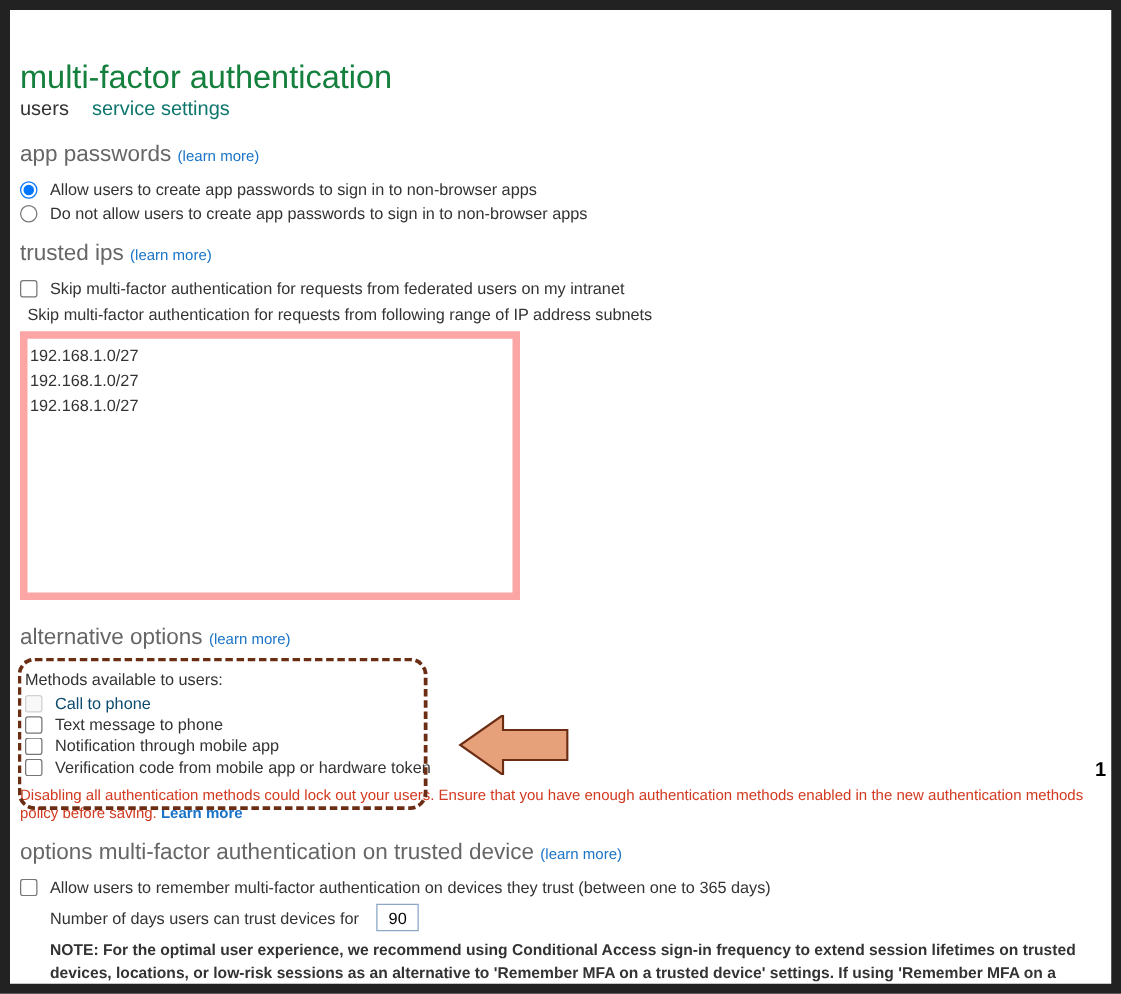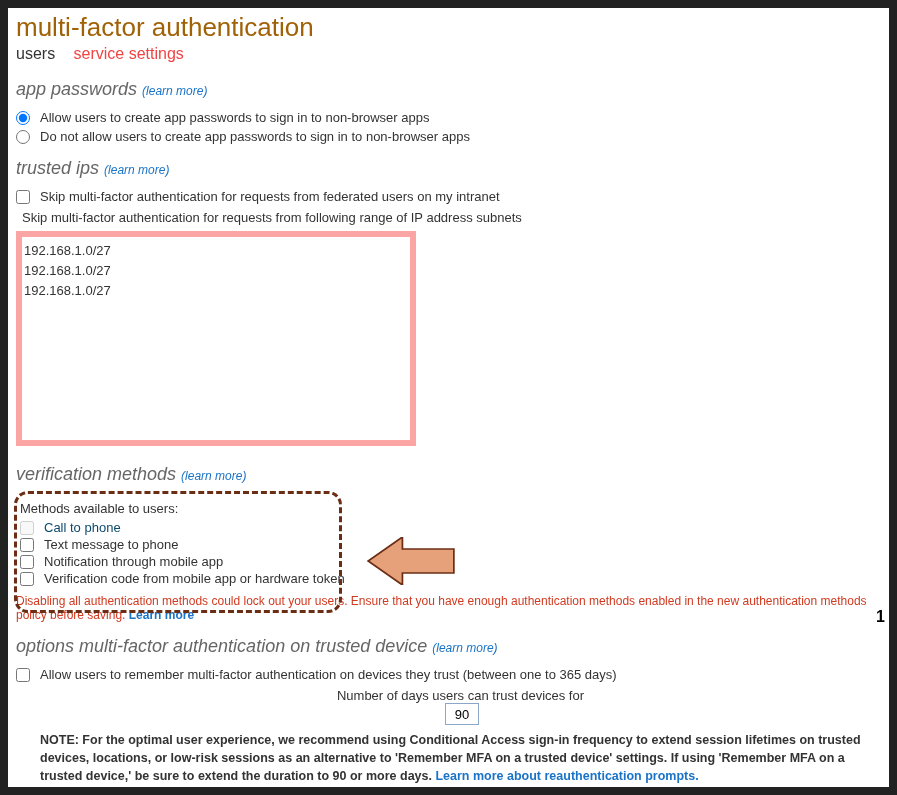--- a/index.html
+++ b/index.html
@@ -12,33 +12,33 @@
     background: #fff;
     width: 881px;
     height: 779px;
     padding: 4px 8px 8px 8px;
     overflow: hidden;
     position: relative;
   }
   .page-title {
     font-size: 26px;
     font-weight: 300;
-    color: #a16207;
+    color: #15803d;
     margin-bottom: 2px;
+    margin-top: 34px;
   }
   .tabs { font-size: 16px; color: #333; margin-bottom: 16px; }
   .tab { margin-right: 14px; }
-  .tab-active { color: #ef4444; }
+  .tab-active { color: #0f766e; }
   .section-heading {
     font-size: 18px;
     font-weight: 300;
     color: #666;
     margin-top: 14px;
     margin-bottom: 10px;
-    font-style: italic;
   }
   .learn-link {
     color: #1a73c7;
     font-size: 12px;
     text-decoration: none;
     cursor: pointer;
     font-weight: 400;
   }
   .radio-row, .check-row { display: flex; align-items: flex-end; margin: 4px 0; font-size: 13px; color: #333; }
   .radio-row input, .check-row input { margin-right: 10px; width: 14px; height: 14px; }
@@ -70,23 +70,23 @@
     pointer-events: none;
   }
   .arrow {
     position: absolute;
     width: 90px;
     height: 48px;
   }
   .warning-text { font-size: 12px; color: #d13a20; margin-top: 4px; }
   .warning-text a { color: #1a73c7; text-decoration: none; font-weight: bold; }
   .indent { margin-left: 24px; }
-  .trust-days-row { font-size: 13px; color: #333; margin: 6px 0; display: flex; align-items: center; flex-direction: column; }
+  .trust-days-row { font-size: 13px; color: #333; margin: 6px 0; display: flex; align-items: center; }
   .trust-days-row input {
-    width: 34px; height: 22px; margin-left: 3px;
+    width: 34px; height: 22px; margin-left: 14px;
     border: 1px solid #8aa7c5; text-align: center; font-size: 13px;
   }
   .note { font-size: 12.5px; color: #333; line-height: 1.45; font-weight: bold; }
   .note a { color: #1a73c7; text-decoration: none; }
   .stray-mark {
     position: absolute;
     right: 4px;
     top: 600px;
     font-weight: 700;
     font-size: 16px;
@@ -126,21 +126,21 @@
     <input type="checkbox" style="">
     <span>Skip multi-factor authentication for requests from federated users on my intranet</span>
   </div>
   <div class="sub-label">Skip multi-factor authentication for requests from following range of IP address subnets</div>
   <textarea class="ip-box" style="">192.168.1.0/27
 192.168.1.0/27
 192.168.1.0/27</textarea>
 
   
   <div class="section-heading">
-    <span>verification methods</span>
+    <span>alternative options</span>
     <a class="learn-link">(learn more)</a>
   </div>
 
   <div style="position:relative;">
     <div class="methods-block">
       <div class="methods-title">Methods available to users:</div>
       <div class="check-row">
         <input type="checkbox" disabled="" style="">
         <span style="color:#0c4a6e">Call to phone</span>
       </div>

